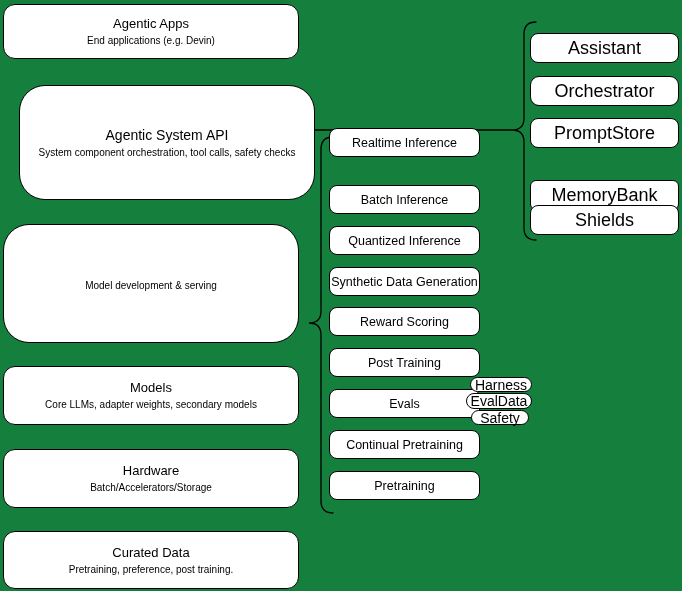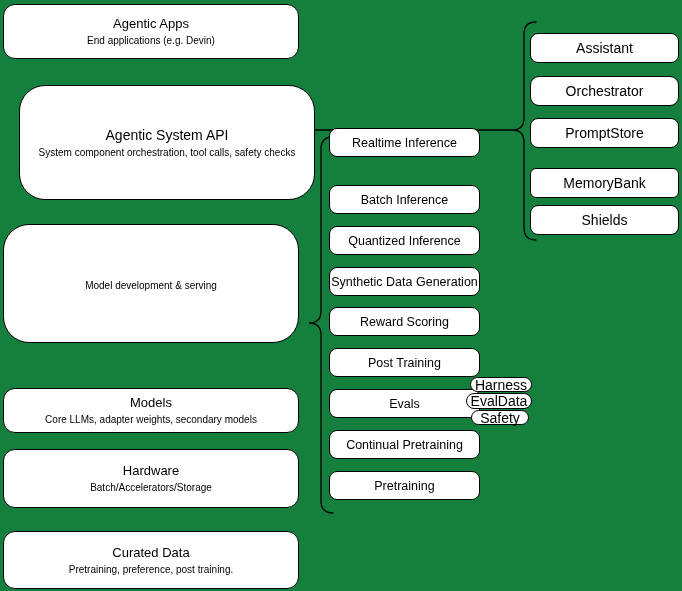--- a/index.html
+++ b/index.html
@@ -38,21 +38,21 @@
     font-size: 12.5px; white-space: nowrap;
     box-sizing: border-box;
     z-index: 1;
   }
   .rbox {
     position: absolute;
     left: 530px; width: 149px; height: 30px;
     border: 1.5px solid #000000; border-radius: 8px;
     background: #ffffff;
     display: flex; align-items: center; justify-content: center;
-    font-size: 14px; white-space: nowrap;
+    font-size: 18px; white-space: nowrap;
     box-sizing: border-box;
     z-index: 1;
   }
   .pill {
     position: absolute;
     border: 1.5px solid #000000; border-radius: 9px;
     background: #ffffff;
     display: flex; align-items: center; justify-content: center;
     font-size: 14px; white-space: nowrap;
     box-sizing: border-box;
@@ -84,21 +84,21 @@
 
   <div class="box leftbox bigbox" style="top:85px; height:115px;margin-left:16px;">
     <div class="t">Agentic System API</div>
     <div class="s">System component orchestration, tool calls, safety checks</div>
   </div>
 
   <div class="box leftbox bigbox" style="top:224px; height:119px;">
     <div class="s">Model development &amp; serving</div>
   </div>
 
-  <div class="box leftbox" style="top:388px; height:45px;">
+  <div class="box leftbox" style="top:366px; height:59px;">
     <div class="t">Models</div>
     <div class="s">Core LLMs, adapter weights, secondary models</div>
   </div>
 
   <div class="box leftbox" style="top:449px; height:59px;">
     <div class="t">Hardware</div>
     <div class="s">Batch/Accelerators/Storage</div>
   </div>
 
   <div class="box leftbox" style="top:531px; height:58px;">
@@ -146,20 +146,20 @@
 
   <div class="rbox" style="top:33px;">
     <span>Assistant</span>
   </div>
   <div class="rbox" style="top:76px;border-radius:9px;">
     <span>Orchestrator</span>
   </div>
   <div class="rbox" style="top:118px;">
     <span>PromptStore</span>
   </div>
-  <div class="rbox" style="top:168px;border-radius:6px;">
+  <div class="rbox" style="top:180px;border-radius:6px;">
     <span>MemoryBank</span>
   </div>
   <div class="rbox" style="top:205px;">
     <span>Shields</span>
   </div>
 
 </div>
 
 </body></html>

